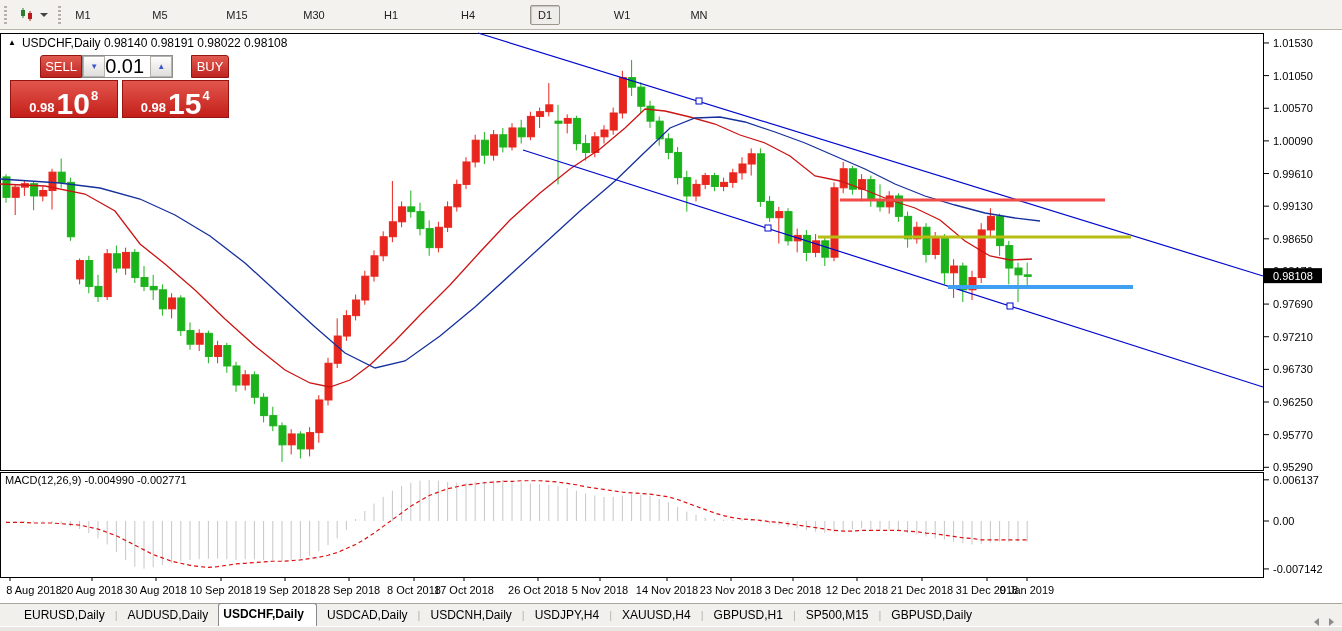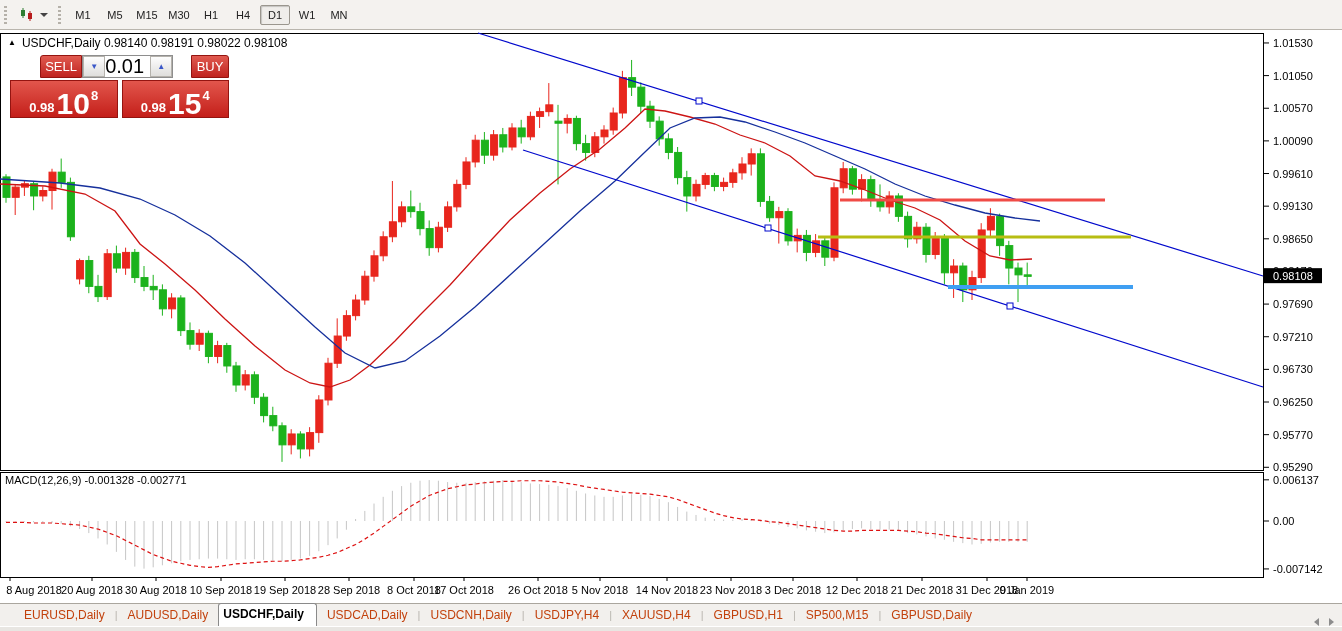--- a/index.html
+++ b/index.html
@@ -50,21 +50,21 @@
 
   
   #macd-label { position:absolute; left:5px; top:474px; font-size:11px; color:#000; z-index:4; }
 
   
   #chart-svg { position:absolute; left:0; top:30px; }
 
   
   #tabbar { position:absolute; left:0; top:603px; width:1342px; height:23px; background:#f2f0ed;
             border-top:1px solid #aaa69e; display:flex; align-items:flex-end; padding-left:14px; }
-  .tab { font-size:12px; color:#c2410c; padding:8px 10px 4px 10px; cursor:pointer; white-space:nowrap; }
+  .tab { font-size:12px; color:#000000; padding:8px 10px 4px 10px; cursor:pointer; white-space:nowrap; }
   .tab.active { background:#fff; color:#000; font-weight:bold; border:1px solid #8a8a8a; border-bottom:none;
                 border-radius:3px 3px 0 0; padding:3px 12px 5px 4px; }
   .tab-sep { color:#b8b5af; font-size:11px; padding-bottom:5px; }
   #tab-scroll { position:absolute; right:8px; bottom:5px; display:flex; gap:10px; }
   .scroll-arrow { width:0; height:0; border-top:4px solid transparent; border-bottom:4px solid transparent; cursor:pointer; }
   #scroll-left  { border-right:5px solid #8d8d8d; }
   #scroll-right { border-left:5px solid #8d8d8d; }
   #bottom-strip { position:absolute; left:0; top:626px; width:1342px; height:5px; background:#e8e6e2;
                   border-top:1px solid #fff; }
 </style>
@@ -77,21 +77,21 @@
     <div class="tool-btn">
       <svg width="16" height="14" viewBox="0 0 16 14">
         <rect x="2" y="2" width="4" height="6" fill="#2e7d32"></rect>
           <line x1="4" y1="0" x2="4" y2="10" stroke="#2e7d32"></line>
         <rect x="9" y="5" width="4" height="6" fill="#b71c1c"></rect>
           <line x1="11" y1="3" x2="11" y2="13" stroke="#b71c1c"></line>
       </svg>
       <span class="caret-down"></span>
     </div>
     <div class="grip"></div>
-    <div id="tf-group" style="display:flex;">
+    <div id="tf-group" style="display:flex;gap:45px;">
         <div class="tf-btn">M1</div>
         <div class="tf-btn">M5</div>
         <div class="tf-btn">M15</div>
         <div class="tf-btn">M30</div>
         <div class="tf-btn">H1</div>
         <div class="tf-btn">H4</div>
         <div class="tf-btn active">D1</div>
         <div class="tf-btn">W1</div>
         <div class="tf-btn">MN</div>
       </div>
@@ -119,21 +119,21 @@
         <span class="pb-sup">8</span>
       </div>
       <div class="price-block">
         <span class="pb-small">0.98</span>
         <span class="pb-big">15</span>
         <span class="pb-sup">4</span>
       </div>
     </div>
   </div>
 
-  <div id="macd-label">MACD(12,26,9) -0.001328 -0.002771</div>
+  <div id="macd-label">MACD(12,26,9) -0.004990 -0.002771</div>
 
   <svg id="chart-svg" width="1342" height="573">
       <g font-family="&quot;Liberation Sans&quot;, sans-serif">
         <rect x="0.5" y="3.5" width="1263" height="437" fill="none" stroke="#000"></rect>
         <rect x="0.5" y="442.5" width="1263" height="105" fill="none" stroke="#000"></rect>
         <g>
           <line x1="6" y1="491" x2="6" y2="491.6711" stroke="#c6c6c6" stroke-width="1"></line>
           <line x1="15.2" y1="491" x2="15.2" y2="491.6711" stroke="#c6c6c6" stroke-width="1"></line>
           <line x1="24.4" y1="491" x2="24.4" y2="491.6711" stroke="#c6c6c6" stroke-width="1"></line>
           <line x1="33.599999999999994" y1="491" x2="33.599999999999994" y2="492.3422" stroke="#c6c6c6" stroke-width="1"></line>

